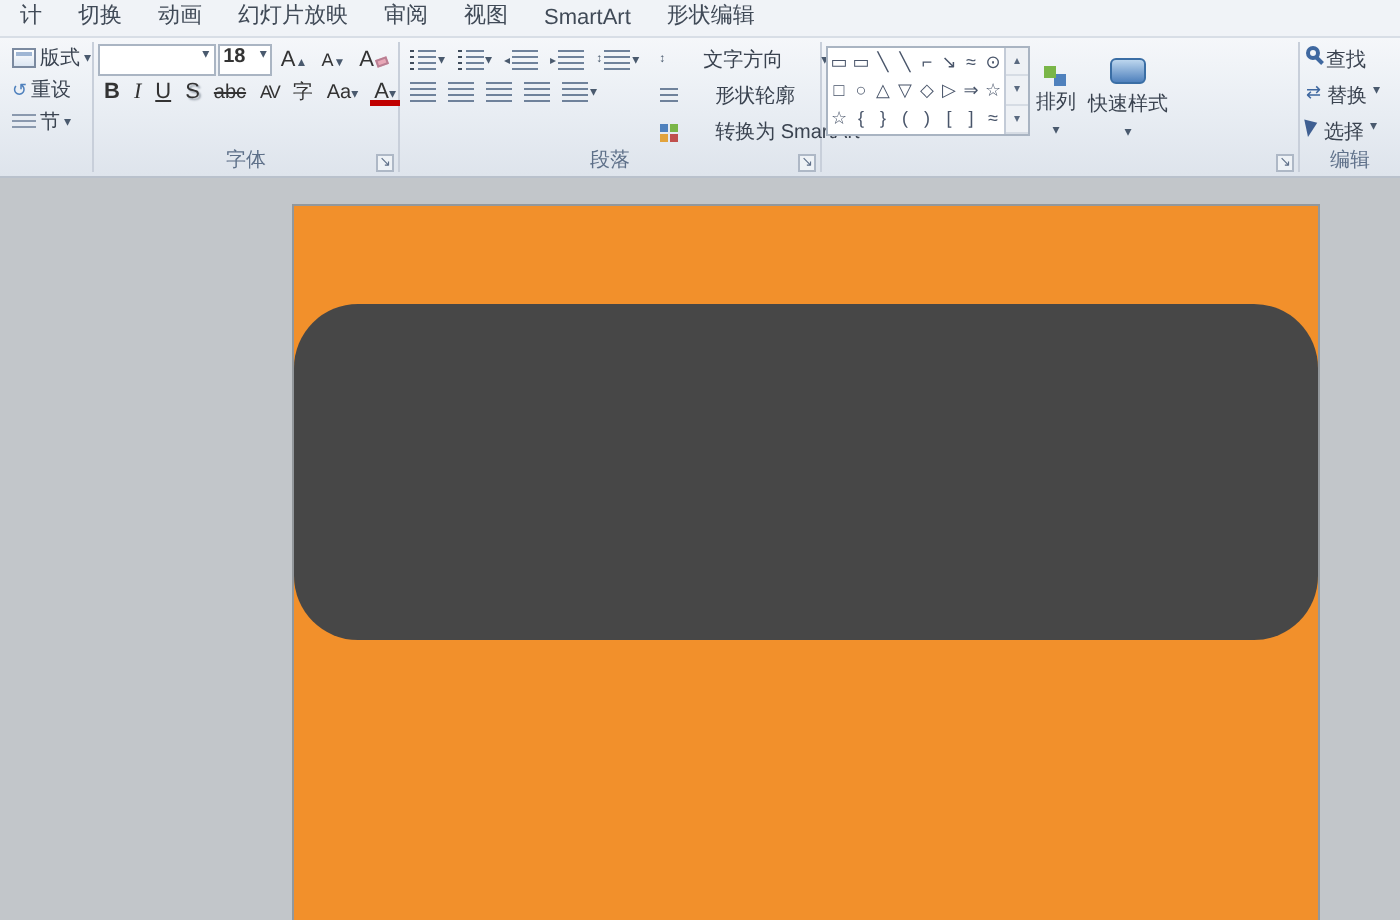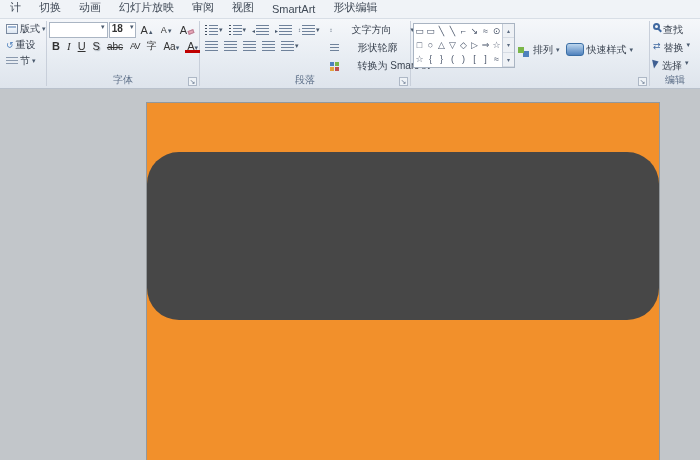--- a/index.html
+++ b/index.html
@@ -73,21 +73,21 @@
             box-shadow:5px 0 0 #7ab648, 0 5px 0 #e2a33c, 5px 5px 0 #c0504d; }
 
   
   .draw-group { width:238px; }
   .gallery { background:#fff; border:1px solid #a9b4c2; display:flex; height:45px; margin-top:2px; }
   .gcells { display:flex; flex-direction:column; }
   .gr { display:flex; }
   .gcell { width:11px; height:14px; font-size:9px; line-height:14px; text-align:center; color:#49556a; }
   .gscroll { width:12px; border-left:1px solid #c3cbd7; display:flex; flex-direction:column; background:#eef1f5; }
   .gsbtn { flex:1; font-size:6px; text-align:center; color:#5a6a80; display:flex; align-items:center; justify-content:center; border-bottom:1px solid #d6dce4; }
-  .bigbtn { display:flex; flex-direction:row; align-items:center; justify-content:flex-start;
+  .bigbtn { display:flex; flex-direction:column; align-items:center; justify-content:center;
             font-size:10px; color:#3a4350; padding:4px 3px 0 3px; gap:3px; white-space:nowrap; }
   .arr-ico { width:6px; height:6px; background:#7ab648; margin:2px 6px 2px 0;
              box-shadow:5px 4px 0 #4f81bd; }
   .qs-ico { width:18px; height:13px; border-radius:3px; border:1px solid #3a6ea5;
             background:linear-gradient(#bcd6ee,#4f81bd); }
   .draw-right { display:flex; flex-direction:column; justify-content:flex-start; margin-left:2px; }
   .fill-ico { width:9px; height:9px; background:#f0a23c; border:1px solid #b87b20; flex:none; }
   .outline-ico { width:9px; height:9px; border:2px solid #4f81bd; background:#fff; flex:none; }
   .effects-ico { width:9px; height:9px; background:#93aed0; border-radius:2px; box-shadow:0 0 3px 1px #93aed0; flex:none; }
 

